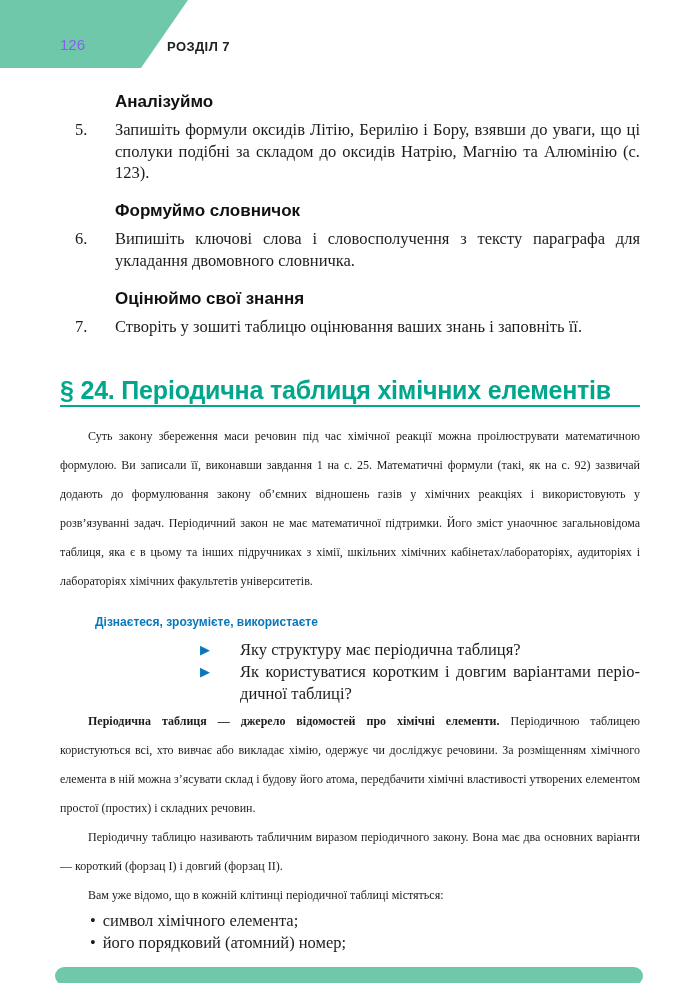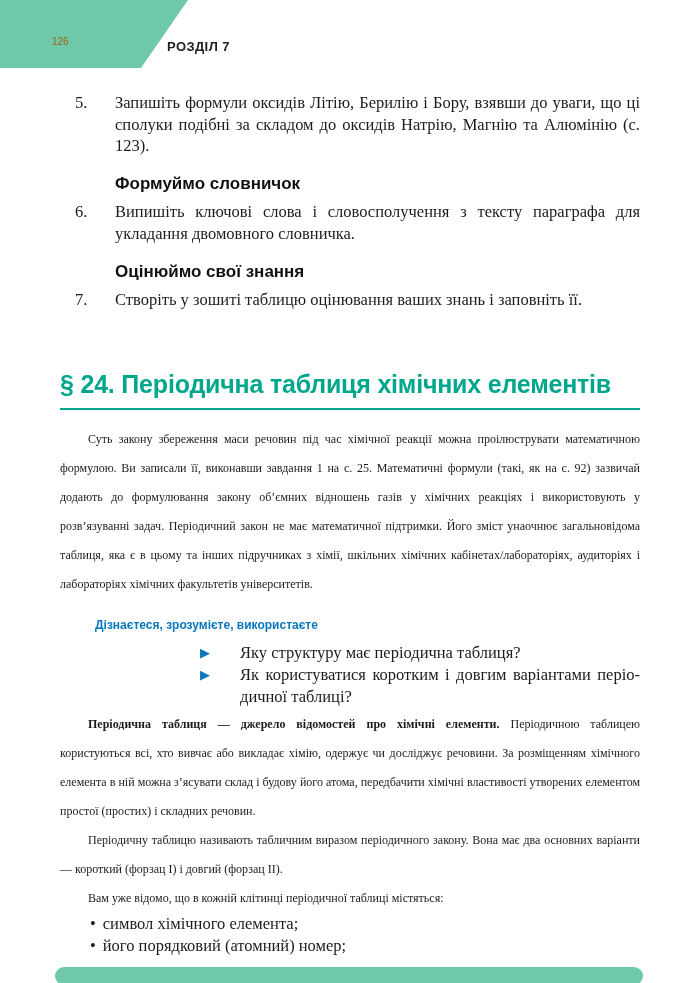--- a/index.html
+++ b/index.html
@@ -18,23 +18,23 @@
   }
   .page{position:relative;width:695px;height:983px;background:#fff;}
 
   
   .corner{
     position:absolute;top:0;left:0;width:188px;height:68px;
     background:var(--mint);
     clip-path:polygon(0 0,100% 0,75% 100%,0 100%);
   }
   .pagenum{
-    position:absolute;left:52px;top:36px;
+    position:absolute;left:60px;top:36px;
     font-family:"Liberation Sans","DejaVu Sans",sans-serif;
-    font-size:10px;color:#a16207;
+    font-size:15px;color:#8b5cf6;
   }
   .chapter{
     position:absolute;left:167px;top:39px;
     font-family:"Liberation Sans","DejaVu Sans",sans-serif;
     font-weight:700;font-size:13px;letter-spacing:.4px;color:#222;
   }
 
   
   .exercises{padding-top:92px;}
   .ex-heading{
@@ -42,22 +42,22 @@
     font-weight:700;font-size:17px;color:#111;
     margin:0 55px 7px 115px;
   }
   .ex-item{display:flex;margin:0 55px 15px 75px;}
   .ex-num{width:40px;flex:0 0 40px;font-size:16.5px;line-height:21.7px;}
   .ex-text{flex:1;font-size:16.5px;line-height:21.7px;text-align:justify;}
   .ex-item + .ex-heading{margin-top:17px;}
 
   
   .section-title{
-    margin:59px 55px 0 60px;
-    padding-bottom:9px;
+    margin:38px 55px 0 60px;
+    padding-bottom:0;
     font-family:"Liberation Sans","DejaVu Sans",sans-serif;
     font-weight:700;font-size:25px;line-height:1.2;letter-spacing:-.2px;
     color:var(--teal);
     border-bottom:2px solid var(--teal);
   }
 
   
   .para{
     margin:0 55px 0 60px;
     font-size:12px;line-height:29px;text-align:justify;
@@ -99,20 +99,21 @@
 <body>
 
 <div class="page">
 
   <div class="corner"></div>
   <span class="pagenum">126</span>
   <span class="chapter">РОЗДІЛ 7</span>
 
   <section class="exercises">
 
+    <h3 class="ex-heading">Аналізуймо</h3>
     <div class="ex-item">
       <span class="ex-num">5.</span>
       <span class="ex-text">Запишіть формули оксидів Літію, Берилію і Бору, взявши до ува­ги, що ці сполуки подібні за складом до оксидів Натрію, Магнію та Алюмінію (с. 123).</span>
     </div>
 
     <h3 class="ex-heading">Формуймо словничок</h3>
     <div class="ex-item">
       <span class="ex-num">6.</span>
       <span class="ex-text">Випишіть ключові слова і словосполучення з тексту параграфа для укладання двомовного словничка.</span>
     </div>

